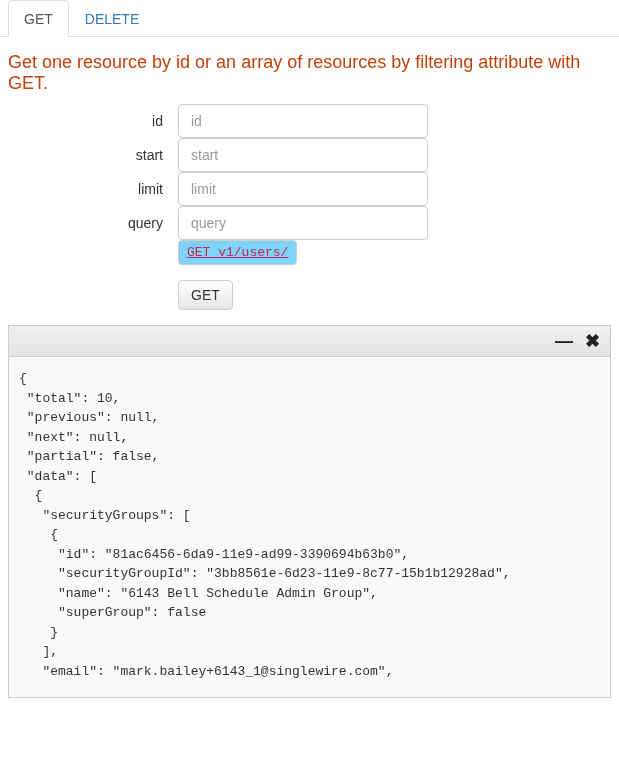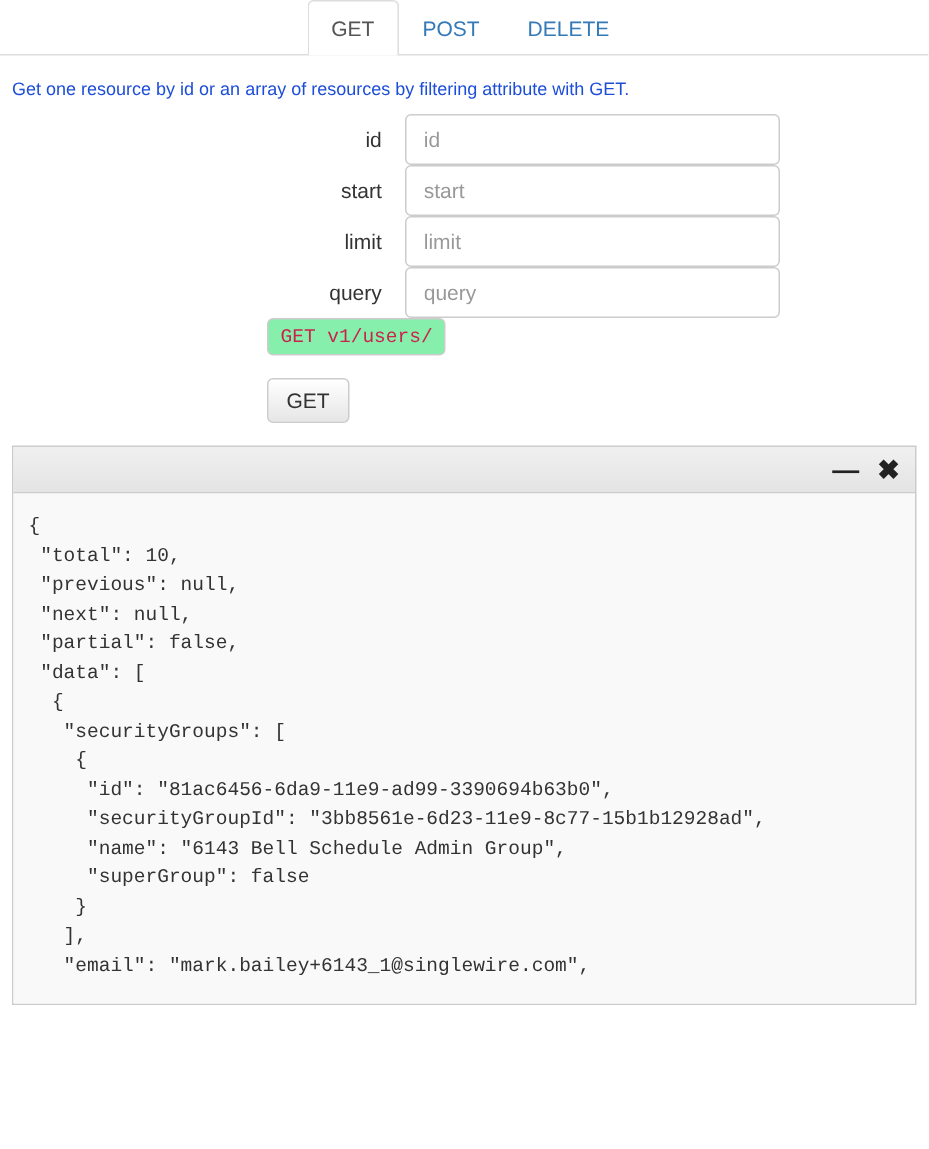--- a/index.html
+++ b/index.html
@@ -1,19 +1,18 @@
 <!DOCTYPE html>
 <html><head>
   <meta charset="utf-8">
   <style>
     * {
       box-sizing: border-box;
       margin: 0;
       padding: 0;
-      justify-content: center;
     }
     body {
       font-family: "Helvetica Neue", Helvetica, Arial, sans-serif;
       font-size: 14px;
       color: #333;
       background: #fff;
       width: 619px;
       padding: 0;
     }
     .tabs {
@@ -30,22 +29,22 @@
       margin-bottom: -1px;
       border-radius: 4px 4px 0 0;
     }
     .tab.active {
       color: #555;
       background: #fff;
       border-color: #ddd #ddd #fff;
     }
     .description {
       padding: 15px 8px 10px 8px;
-      color: #1d4ed8;
-      font-size: 12px;
+      color: #c2410c;
+      font-size: 18px;
     }
     .form-area {
       padding: 0 8px;
     }
     .form-row {
       display: flex;
       align-items: center;
     }
     .form-label {
       width: 170px;
@@ -65,24 +64,25 @@
       height: 34px;
     }
     .form-input::placeholder {
       color: #999;
     }
     .endpoint-badge {
       display: inline-block;
       padding: 4px 8px;
       font-size: 13px;
       color: #c7254e;
-      background: #86efac;
+      background: #7dd3fc;
       border: 1px solid #ccc;
       border-radius: 4px;
       font-family: Menlo, Monaco, Consolas, "Courier New", monospace;
+      text-decoration: underline;
     }
     .submit-row {
       margin-left: 170px;
       margin-bottom: 15px;
     }
     .submit-btn {
       padding: 6px 12px;
       font-size: 14px;
       color: #333;
       background: linear-gradient(to bottom, #fff, #e6e6e6);
@@ -120,21 +120,20 @@
       overflow: hidden;
       height: 340px;
       line-height: 1.5;
     }
   </style>
 </head>
 <body>
 
 <div class="tabs">
   <div class="tab active">GET</div>
-  <div class="tab">POST</div>
   <div class="tab">DELETE</div>
 </div>
 
 <div class="description">Get one resource by id or an array of resources by filtering attribute with GET.</div>
 
 <div class="form-area">
   <div class="form-row">
     <label class="form-label">id</label>
     <input class="form-input" type="text" placeholder="id" style="">
   </div>

